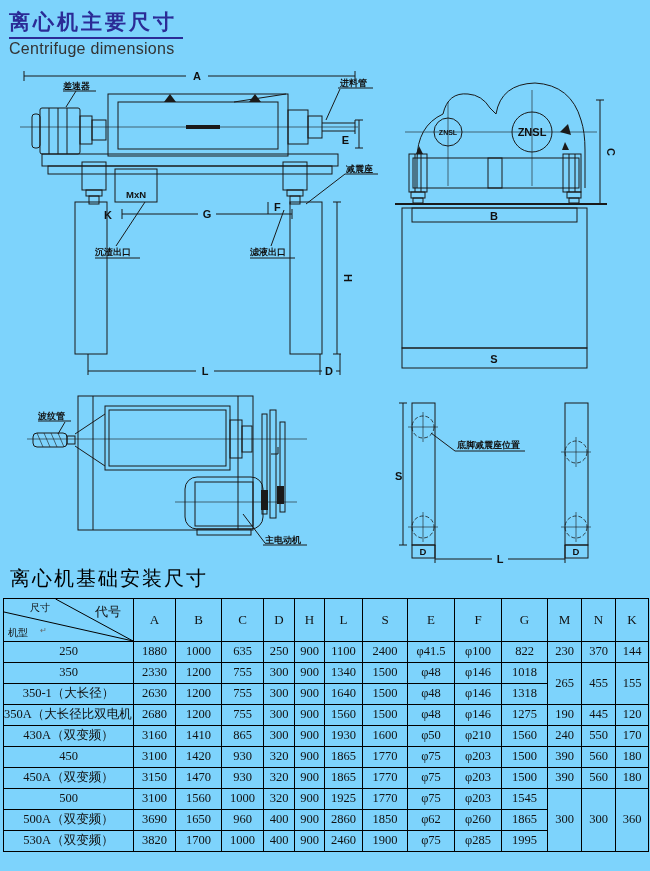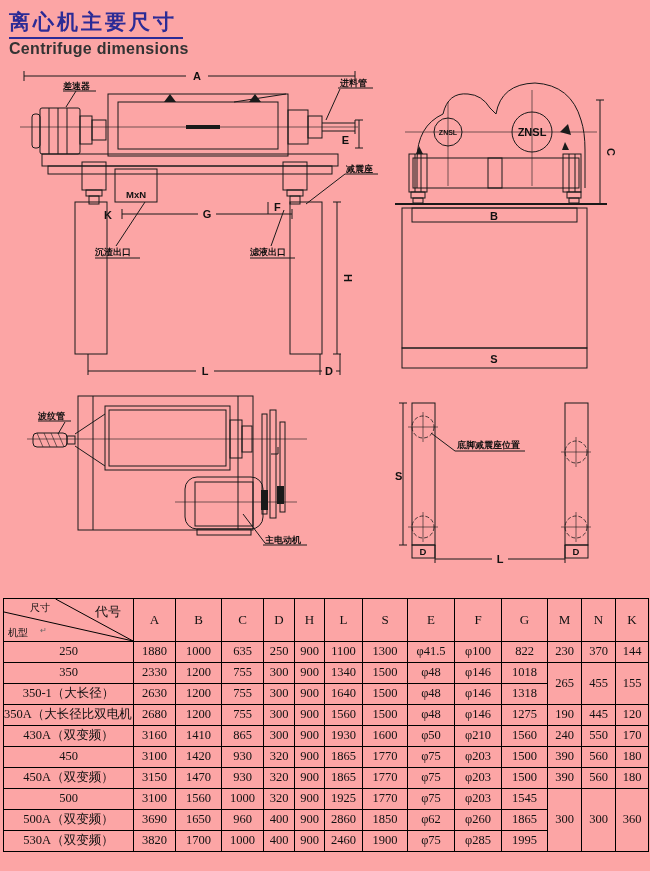--- a/index.html
+++ b/index.html
@@ -1,23 +1,23 @@
 <!DOCTYPE html>
 <html><head>
 <meta charset="utf-8">
 <style>
   html,body{margin:0;padding:0;background:#fff;}
-  .page{position:relative;width:650px;height:871px;background:#fca5a5;overflow:hidden;
+  .page{position:relative;width:650px;height:871px;background:#7dd3fc;overflow:hidden;
         font-family:"Liberation Sans",sans-serif;color:#111;}
   
   .hdr{position:absolute;left:9px;top:8px;}
   .title-zh{display:inline-block;color:#2b2b96;font-weight:bold;font-size:21px;
             letter-spacing:3px;border-bottom:2px solid #2b2b96;padding:0 6px 1px 0;
             font-family:"DejaVu Sans",sans-serif;}
-  .title-en{font-size:16px;color:#333;font-weight:bold;margin-top:1px;letter-spacing:.3px;text-align:right;}
+  .title-en{font-size:16px;color:#333;font-weight:normal;margin-top:1px;letter-spacing:.3px;}
   
   svg.panel{position:absolute;}
   .p1{left:18px;top:62px;}
   .p2{left:395px;top:80px;}
   .p3{left:25px;top:392px;}
   .p4{left:395px;top:393px;}
   .ln{stroke:#1a1a1a;fill:none;stroke-width:1;}
   .ln2{stroke:#1a1a1a;fill:none;stroke-width:1.8;}
   .thin{stroke:#1a1a1a;fill:none;stroke-width:.6;}
   .dash{stroke:#1a1a1a;fill:none;stroke-width:.8;stroke-dasharray:4 2;}
@@ -294,20 +294,21 @@
       <path class="ln" d="M40 152 V170 M170 152 V170 M40 166 H97 M113 166 H170"></path>
       <text class="dim" x="105" y="170" text-anchor="middle">L</text>
     </g>
 
     <g>
       <text class="zh" x="62" y="55">底脚减震座位置</text>
       <path class="ln" d="M60 58 H130 M36 40 L60 58"></path>
     </g>
   </svg>
 
+  <div class="sec-title">离心机基础安装尺寸</div>
 
   <table class="dims">
     <colgroup>
       <col style="width:130px">
         <col style="width:42px">
         <col style="width:46px">
         <col style="width:42px">
       <col style="width:31px">
         <col style="width:30px">
         <col style="width:38px">
@@ -346,21 +347,21 @@
       <th class="hd">K</th>
     </tr>
     <tr>
       <td>250</td>
       <td>1880</td>
       <td>1000</td>
       <td>635</td>
       <td>250</td>
       <td>900</td>
       <td>1100</td>
-      <td>1300</td>
+      <td>2400</td>
       <td>φ41.5</td>
       <td>φ100</td>
       <td>822</td>
       <td>230</td>
       <td>370</td>
       <td>144</td>
     </tr>
     <tr>
       <td>350</td>
       <td>2330</td>

